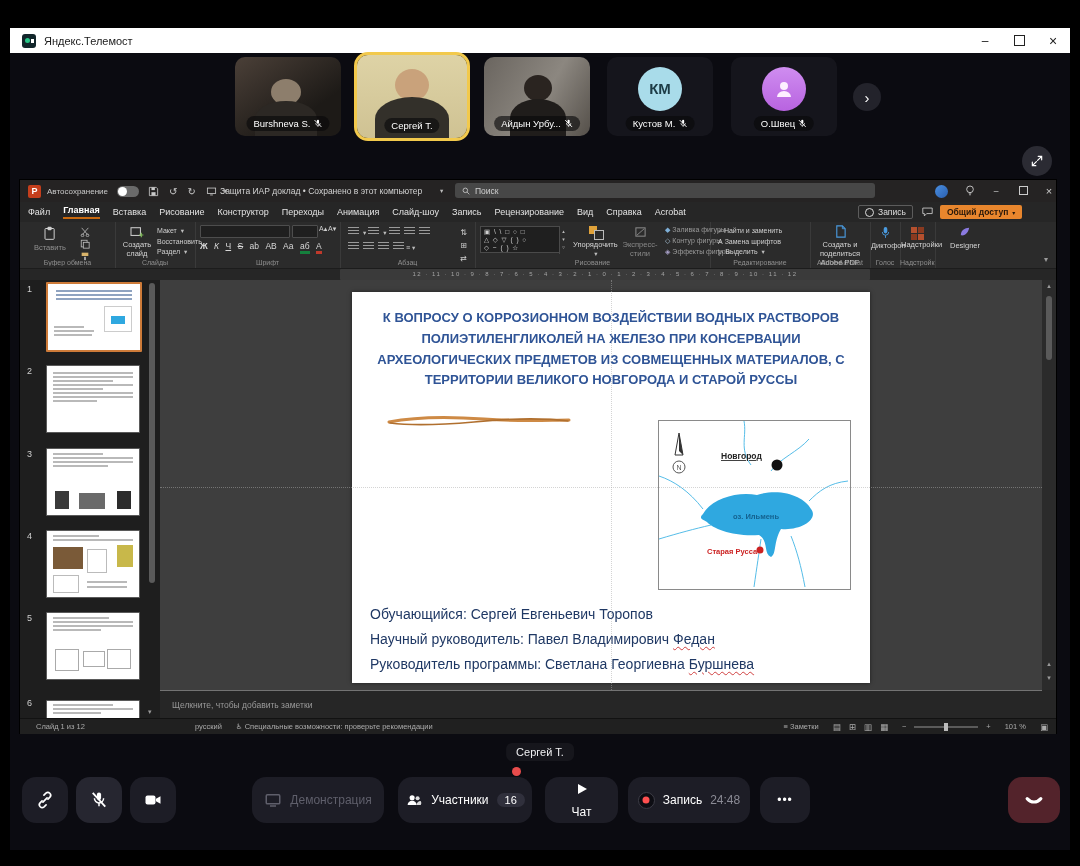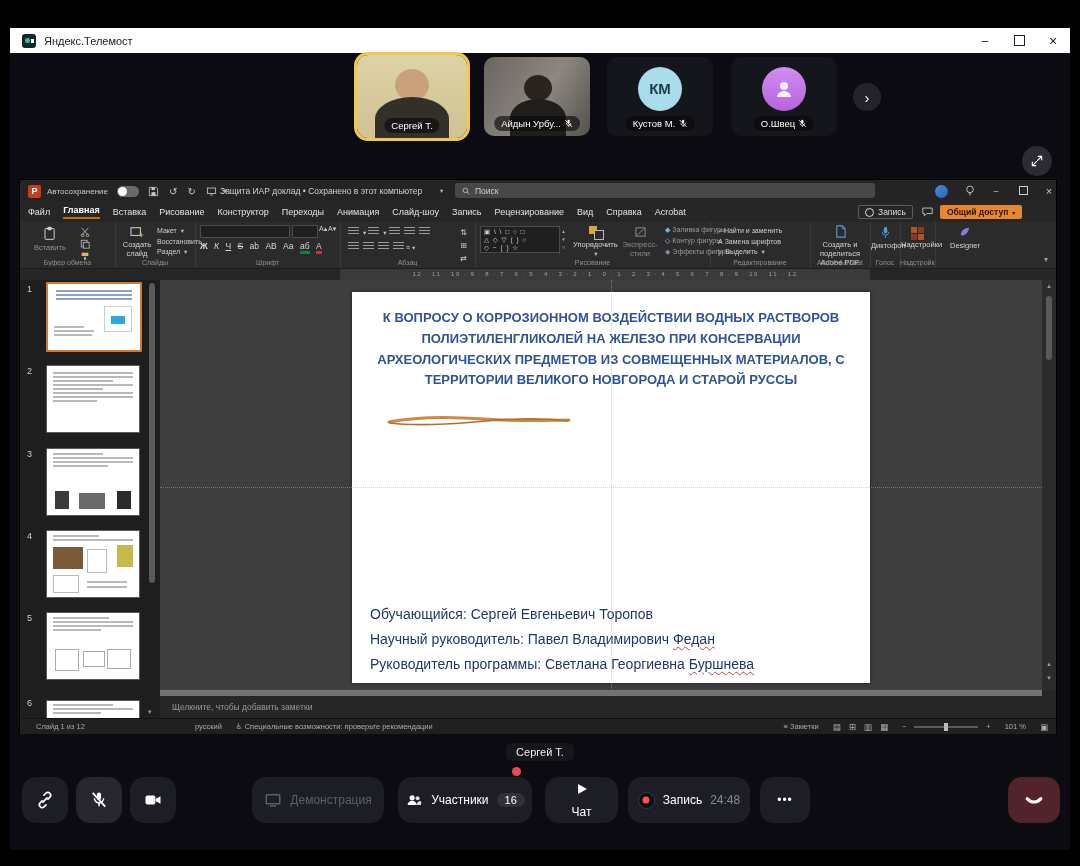--- a/index.html
+++ b/index.html
@@ -57,21 +57,21 @@
   
   .canvas{left:140px;top:100px;width:882px;height:410px;background:#3e3e3e;overflow:hidden;}
   .slide{position:absolute;left:192px;top:12px;width:518px;height:391px;background:#fff;box-shadow:0 0 4px rgba(0,0,0,.5);}
   .guide-h{position:absolute;left:0;right:0;top:207px;border-top:1px dotted #aaa;opacity:.5;pointer-events:none;}
   .guide-v{position:absolute;top:0;bottom:0;left:451px;border-left:1px dotted #aaa;opacity:.5;pointer-events:none;}
   .slide-title{position:absolute;left:17px;top:16px;width:484px;text-align:center;font-size:13px;font-weight:bold;color:var(--slide-title-blue,#2F5496);line-height:1.6;}
   .credits{position:absolute;left:18px;top:310px;font-size:14px;color:var(--credits-blue,#1F3864);line-height:1.78;}
   .wavy{text-decoration:underline wavy #d04040 1px;text-underline-offset:2px;}
   .mapbox{position:absolute;left:306px;top:128px;width:191px;height:168px;border:1px solid #8a8a8a;background:#fff;}
   .scrollbar-r{left:1022px;top:100px;width:14px;height:410px;background:#2b2b2b;color:#9a9a9a;font-size:7px;text-align:center;}
-  .notesbar{left:140px;top:510px;width:882px;height:28px;background:#262626;border-top:6px solid #737373;color:#9a9a9a;font-size:8.5px;display:flex;align-items:center;padding-left:12px;box-sizing:border-box;}
+  .notesbar{left:140px;top:510px;width:882px;height:28px;background:#262626;border-top:1px solid #737373;color:#9a9a9a;font-size:8.5px;display:flex;align-items:center;padding-left:12px;box-sizing:border-box;}
   .statusbar{left:0;top:538px;width:1036px;height:15px;background:#202020;border-top:1px solid #121212;color:#ababab;font-size:7.5px;display:flex;align-items:center;}
   .statusbar .sp{margin-left:14px;white-space:nowrap;}
   
   .speaker{top:690px;left:50%;transform:translateX(-50%);background:#16161c;border-radius:6px;padding:3px 10px;color:#f0f0f2;font-size:11px;}
   .cbtn{position:absolute;top:724px;height:46px;border-radius:14px;background:#1d1d26;color:#fff;font-size:12px;display:flex;align-items:center;justify-content:center;gap:8px;box-sizing:border-box;}
   .cbtn.sq{width:46px;}
   .countpill{background:#30303c;border-radius:9px;font-size:11px;padding:1px 8px;}
   .dot-red{position:absolute;width:9px;height:9px;border-radius:50%;background:var(--record-red,#E84C4C);}
   .rec-ic{width:15px;height:15px;border-radius:50%;background:#0d0d13;border:1px solid #3c3c46;position:relative;}
   .rec-ic i{position:absolute;left:50%;top:50%;transform:translate(-50%,-50%);width:7px;height:7px;border-radius:50%;background:#ff5050;}
@@ -92,20 +92,33 @@
     <span style="flex:1"></span>
     <span class="winbtn">–</span>
     <span class="winbtn">
         <span class="maxbox"></span>
       </span>
     <span class="winbtn" style="font-size:14px;">×</span>
   </div>
 
   <div class="abs app">
 
+    <div class="tile" style="left:225px;top:4px;background:linear-gradient(145deg,#4b4038,#1d1a17 70%);">
+      <span class="head" style="left:36px;top:22px;width:30px;height:26px;background:#8d7e6c;"></span>
+      <span class="torso" style="left:20px;top:44px;width:62px;height:36px;background:#2c2824;"></span>
+      <span class="namepill">
+        <span>Burshneva S.</span>
+        <svg width="9" height="9" viewBox="0 0 12 12">
+            <rect x="4.6" y="1" width="2.8" height="5" rx="1.4" fill="#fff"></rect>
+            <path d="M3 5.5a3 3 0 0 0 6 0" stroke="#fff" stroke-width="1" fill="none"></path>
+            <line x1="6" y1="8.5" x2="6" y2="10.5" stroke="#fff" stroke-width="1"></line>
+            <line x1="1.5" y1="1.5" x2="10.5" y2="10.5" stroke="#fff" stroke-width="1.3"></line>
+          </svg>
+      </span>
+    </div>
 
     <div class="tile active" style="left:347px;top:2px;width:110px;height:83px;background:linear-gradient(180deg,#ded3a6,#cfc293);">
       <span class="head" style="left:38px;top:14px;width:34px;height:32px;background:#c9a27b;"></span>
       <span class="torso" style="left:18px;top:42px;width:74px;height:44px;background:#33302a;"></span>
       <span class="namepill">
         <span>Сергей Т.</span>
       </span>
     </div>
 
     <div class="tile" style="left:474px;top:4px;background:linear-gradient(120deg,#6a655f,#8c8780 55%,#55504a);">
@@ -451,20 +464,35 @@
         <span style="position:absolute;left:128px;bottom:2px;font-size:7px;color:#9a9a9a;">▾</span>
       </div>
 
       <div class="abs canvas">
         <div class="slide">
           <div class="slide-title">К ВОПРОСУ О КОРРОЗИОННОМ ВОЗДЕЙСТВИИ ВОДНЫХ РАСТВОРОВ ПОЛИЭТИЛЕНГЛИКОЛЕЙ НА ЖЕЛЕЗО ПРИ КОНСЕРВАЦИИ АРХЕОЛОГИЧЕСКИХ ПРЕДМЕТОВ ИЗ СОВМЕЩЕННЫХ МАТЕРИАЛОВ, С ТЕРРИТОРИИ ВЕЛИКОГО НОВГОРОДА И СТАРОЙ РУССЫ</div>
           <svg style="position:absolute;left:32px;top:122px;" width="190" height="14" viewBox="0 0 190 14">
             <path d="M5 8 C30 3 60 2 100 5 C140 8 165 6 185 6" fill="none" style="stroke:var(--needle-orange,#CE8A45)" stroke-width="3" stroke-linecap="round"></path>
             <path d="M6 9 C30 12 55 11 90 8 C130 4 160 4 184 7" fill="none" stroke="#b06f2e" stroke-width="1.6" stroke-linecap="round"></path>
           </svg>
+          <div class="mapbox">
+            <svg width="189" height="166" viewBox="0 0 189 166">
+              <path d="M85 0 C88 15 80 28 92 44 M150 18 C140 30 120 38 112 50 M0 55 C15 60 30 70 44 88 M0 118 C20 112 35 108 52 104 M95 166 C98 145 100 132 102 118 M146 166 C142 145 138 130 132 115 M189 60 C170 62 160 70 150 80" fill="none" stroke="#56bde8" stroke-width="1"></path>
+              <path d="M44 93 C52 78 78 70 98 74 C122 66 146 76 152 88 C160 98 142 110 122 108 C114 122 118 132 112 136 C104 132 110 120 100 114 C76 116 54 108 48 101 C42 98 40 97 44 93 Z" style="fill:var(--lake-blue,#2FA8E0)"></path>
+              <polygon points="20,12 24,34 16,34" fill="none" stroke="#333" stroke-width="1"></polygon>
+              <polygon points="20,12 24,34 20,30" fill="#333"></polygon>
+              <circle cx="20" cy="46" r="6" fill="none" stroke="#555" stroke-width="1"></circle>
+              <text x="20" y="49" font-size="7" text-anchor="middle" fill="#555">N</text>
+              <text x="62" y="38" font-size="8.5" font-weight="bold" fill="#222" text-decoration="underline">Новгород</text>
+              <circle cx="118" cy="44" r="5.5" fill="#111"></circle>
+              <text x="74" y="98" font-size="7.5" font-weight="bold" fill="#14628f">оз. Ильмень</text>
+              <text x="48" y="133" font-size="7.5" font-weight="bold" fill="#cc2222">Старая Русса</text>
+              <circle cx="101" cy="129" r="3.5" fill="#cc2222"></circle>
+            </svg>
+          </div>
           <div class="credits">
             <div>Обучающийся: Сергей Евгеньевич Торопов</div>
             <div><span>Научный руководитель: Павел Владимирович </span><span class="wavy">Федан</span></div>
             <div><span>Руководитель программы: Светлана Георгиевна </span><span class="wavy">Буршнева</span></div>
           </div>
         </div>
         <div class="guide-h"></div>
         <div class="guide-v"></div>
       </div>
 

